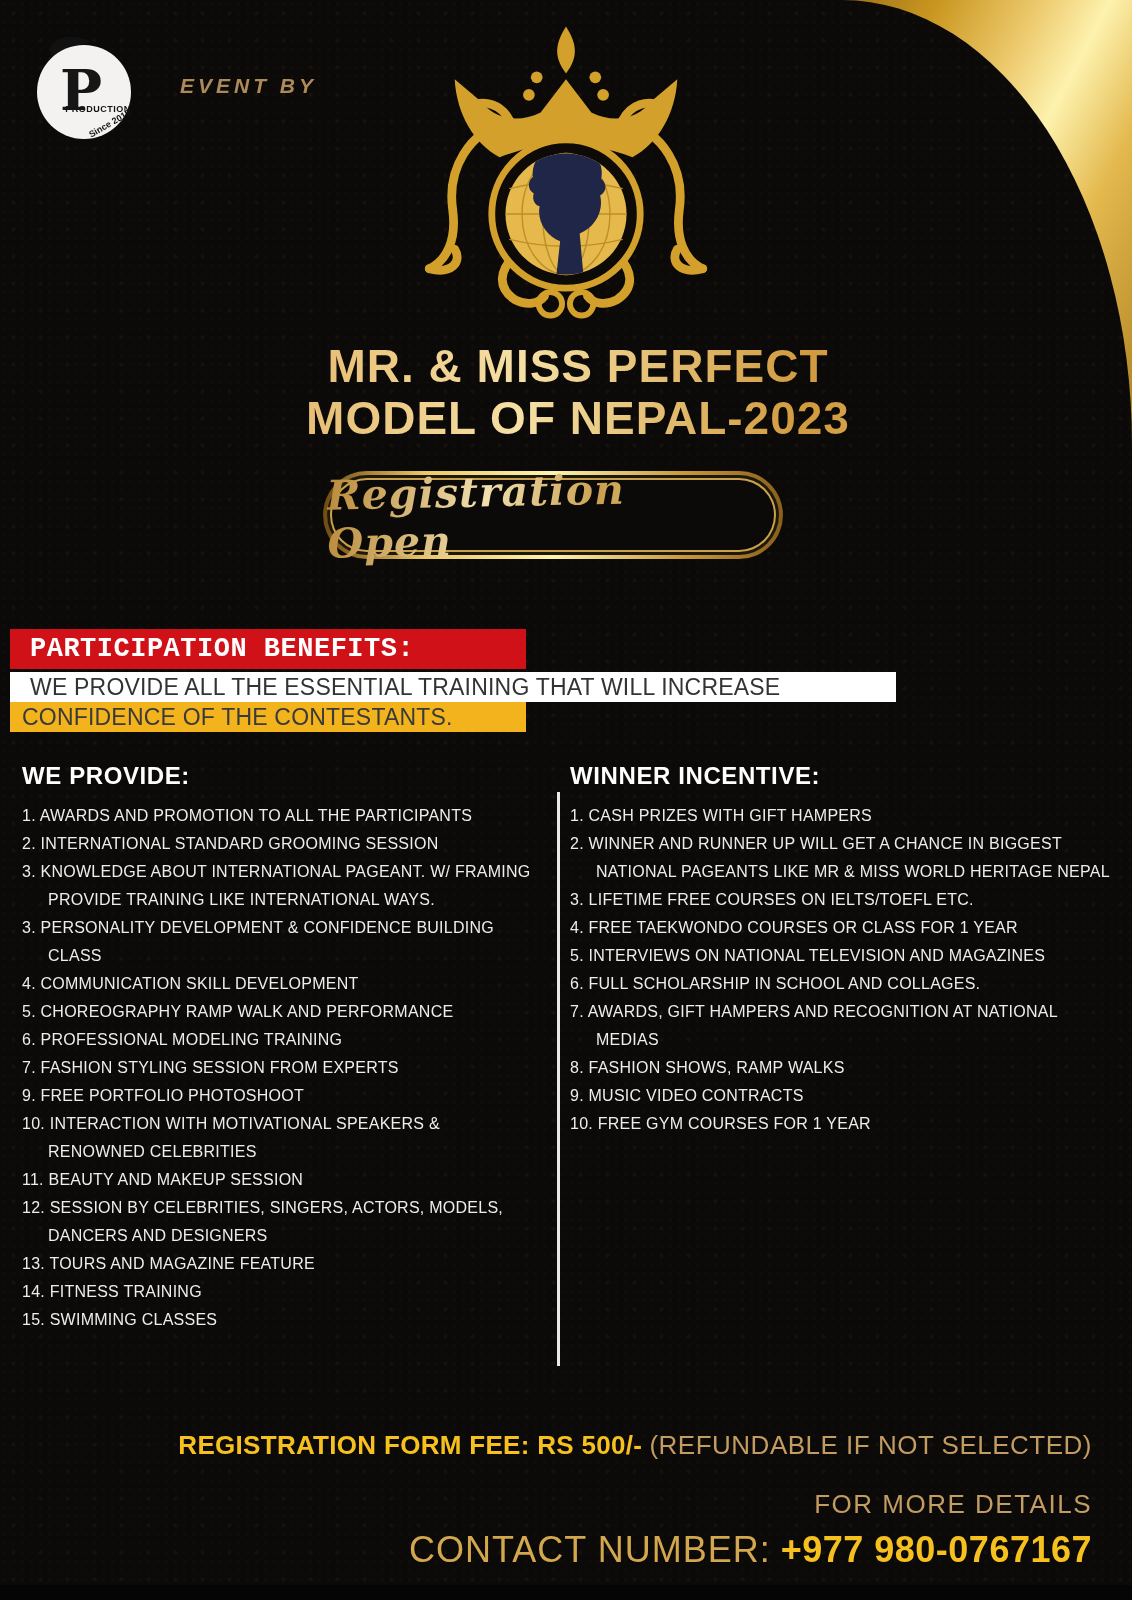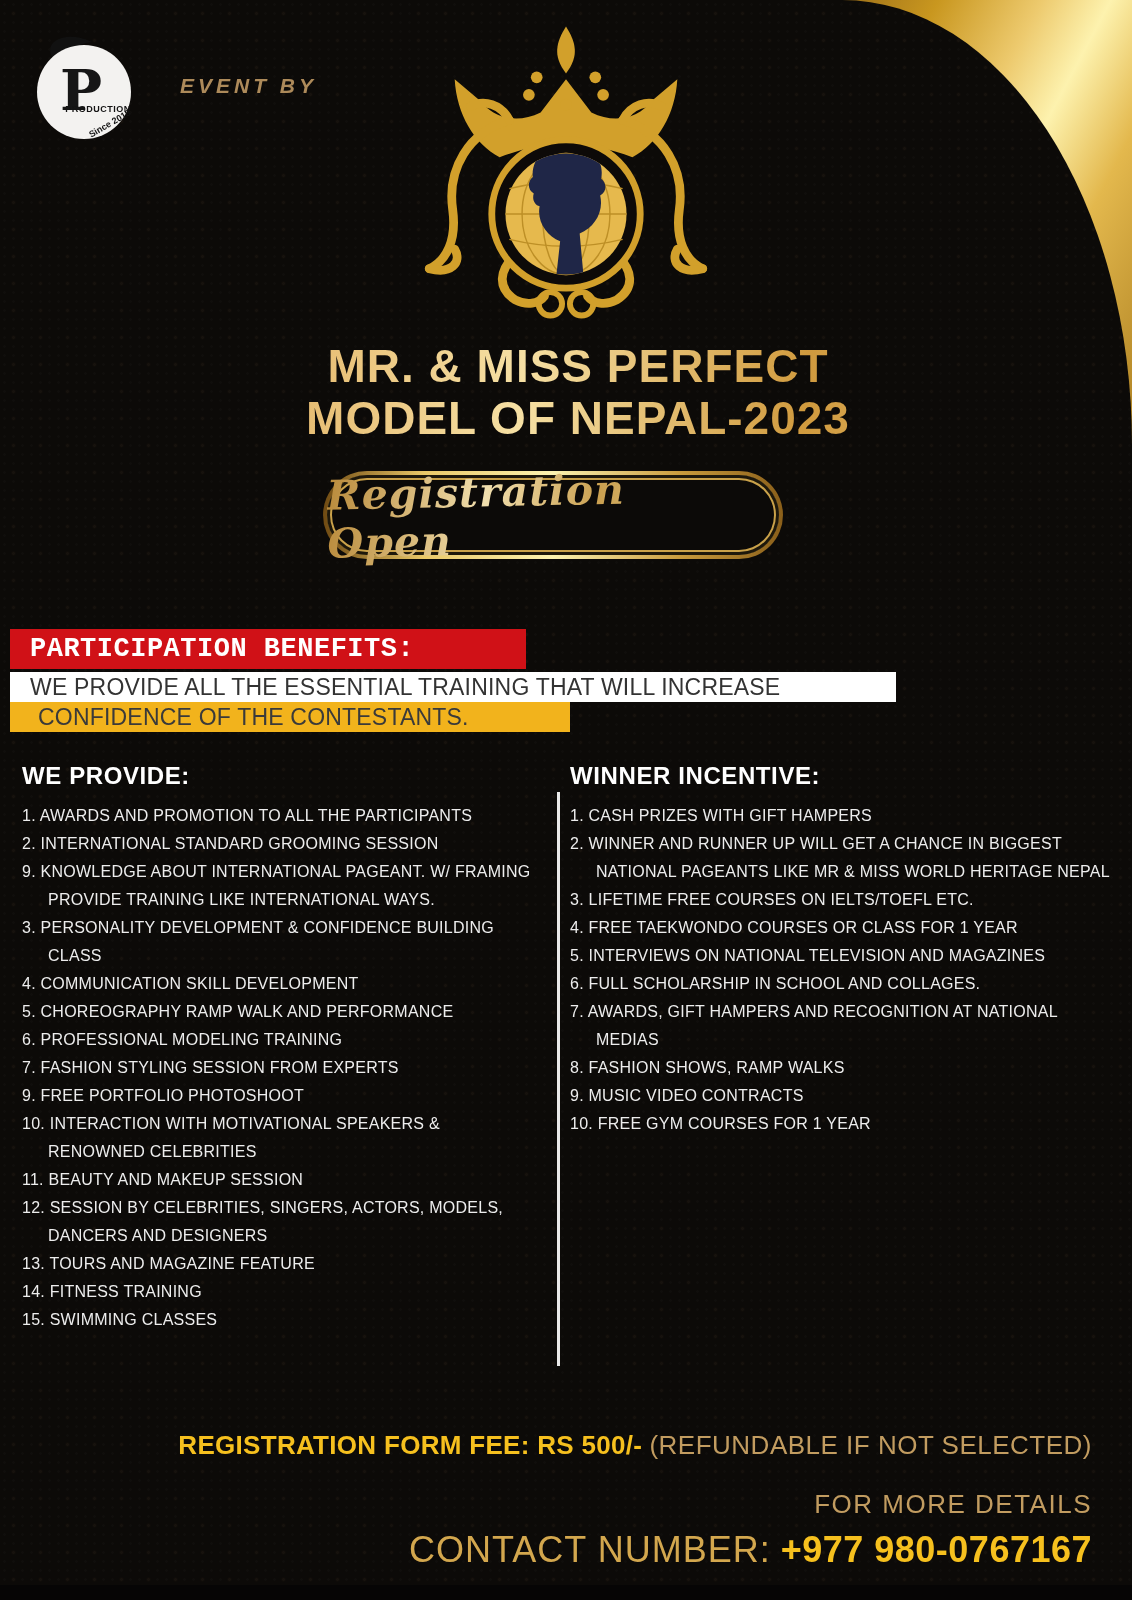--- a/index.html
+++ b/index.html
@@ -53,22 +53,22 @@
   .benefits-red{
     position:absolute;left:10px;top:629px;width:516px;height:40px;box-sizing:border-box;
     background:#d01117;color:#fff;font-weight:700;font-size:27px;line-height:40px;
     padding-left:20px;letter-spacing:.5px;font-family:Liberation Mono, monospace;
   }
   .benefits-white{
     position:absolute;left:10px;top:672px;width:886px;height:30px;box-sizing:border-box;
     background:#ffffff;color:#333;font-size:23px;line-height:30px;padding-left:20px;letter-spacing:.2px;
   }
   .benefits-yellow{
-    position:absolute;left:10px;top:702px;width:560px;height:30px;box-sizing:border-box;
-    background:#f2b31c;color:#3a3a3a;font-size:23px;line-height:30px;padding-left:28px;letter-spacing:.2px;
+    position:absolute;left:10px;top:702px;width:516px;height:30px;box-sizing:border-box;
+    background:#f2b31c;color:#3a3a3a;font-size:23px;line-height:30px;padding-left:12px;letter-spacing:.2px;
   }
   .col{position:absolute;top:762px;}
   .col-left{left:22px;width:520px;}
   .col-right{left:570px;width:554px;}
   .col h2{margin:0 0 12px 0;font-size:24px;font-weight:700;color:#fff;letter-spacing:.6px;}
   .list-item{
     font-size:16px;font-weight:400;color:#ededed;line-height:28px;
     letter-spacing:.25px;padding-left:26px;text-indent:-26px;white-space:pre-line;
   }
   .divider{position:absolute;left:557px;top:792px;width:3px;height:574px;background:#e9e9e9;}
@@ -158,21 +158,21 @@
 
     <div class="benefits-red">PARTICIPATION BENEFITS:</div>
     <div class="benefits-white">WE PROVIDE ALL THE ESSENTIAL TRAINING THAT WILL INCREASE PERSONALITY AND</div>
     <div class="benefits-yellow">CONFIDENCE OF THE CONTESTANTS.</div>
 
     <div class="col col-left">
       <h2>WE PROVIDE:</h2>
       <div>
           <div class="list-item">1. AWARDS AND PROMOTION TO ALL THE PARTICIPANTS</div>
           <div class="list-item">2. INTERNATIONAL STANDARD GROOMING SESSION</div>
-          <div class="list-item">9. KNOWLEDGE ABOUT INTERNATIONAL PAGEANT. W/ FRAMING
+          <div class="list-item">3. KNOWLEDGE ABOUT INTERNATIONAL PAGEANT. W/ FRAMING
 PROVIDE TRAINING LIKE INTERNATIONAL WAYS.</div>
           <div class="list-item">3. PERSONALITY DEVELOPMENT &amp; CONFIDENCE BUILDING CLASS</div>
           <div class="list-item">4. COMMUNICATION SKILL DEVELOPMENT</div>
           <div class="list-item">5. CHOREOGRAPHY RAMP WALK AND PERFORMANCE</div>
           <div class="list-item">6. PROFESSIONAL MODELING TRAINING</div>
           <div class="list-item">7. FASHION STYLING SESSION FROM EXPERTS</div>
           <div class="list-item">9. FREE PORTFOLIO PHOTOSHOOT</div>
           <div class="list-item">10. INTERACTION WITH MOTIVATIONAL SPEAKERS &amp;
 RENOWNED CELEBRITIES</div>
           <div class="list-item">11. BEAUTY AND MAKEUP SESSION</div>

